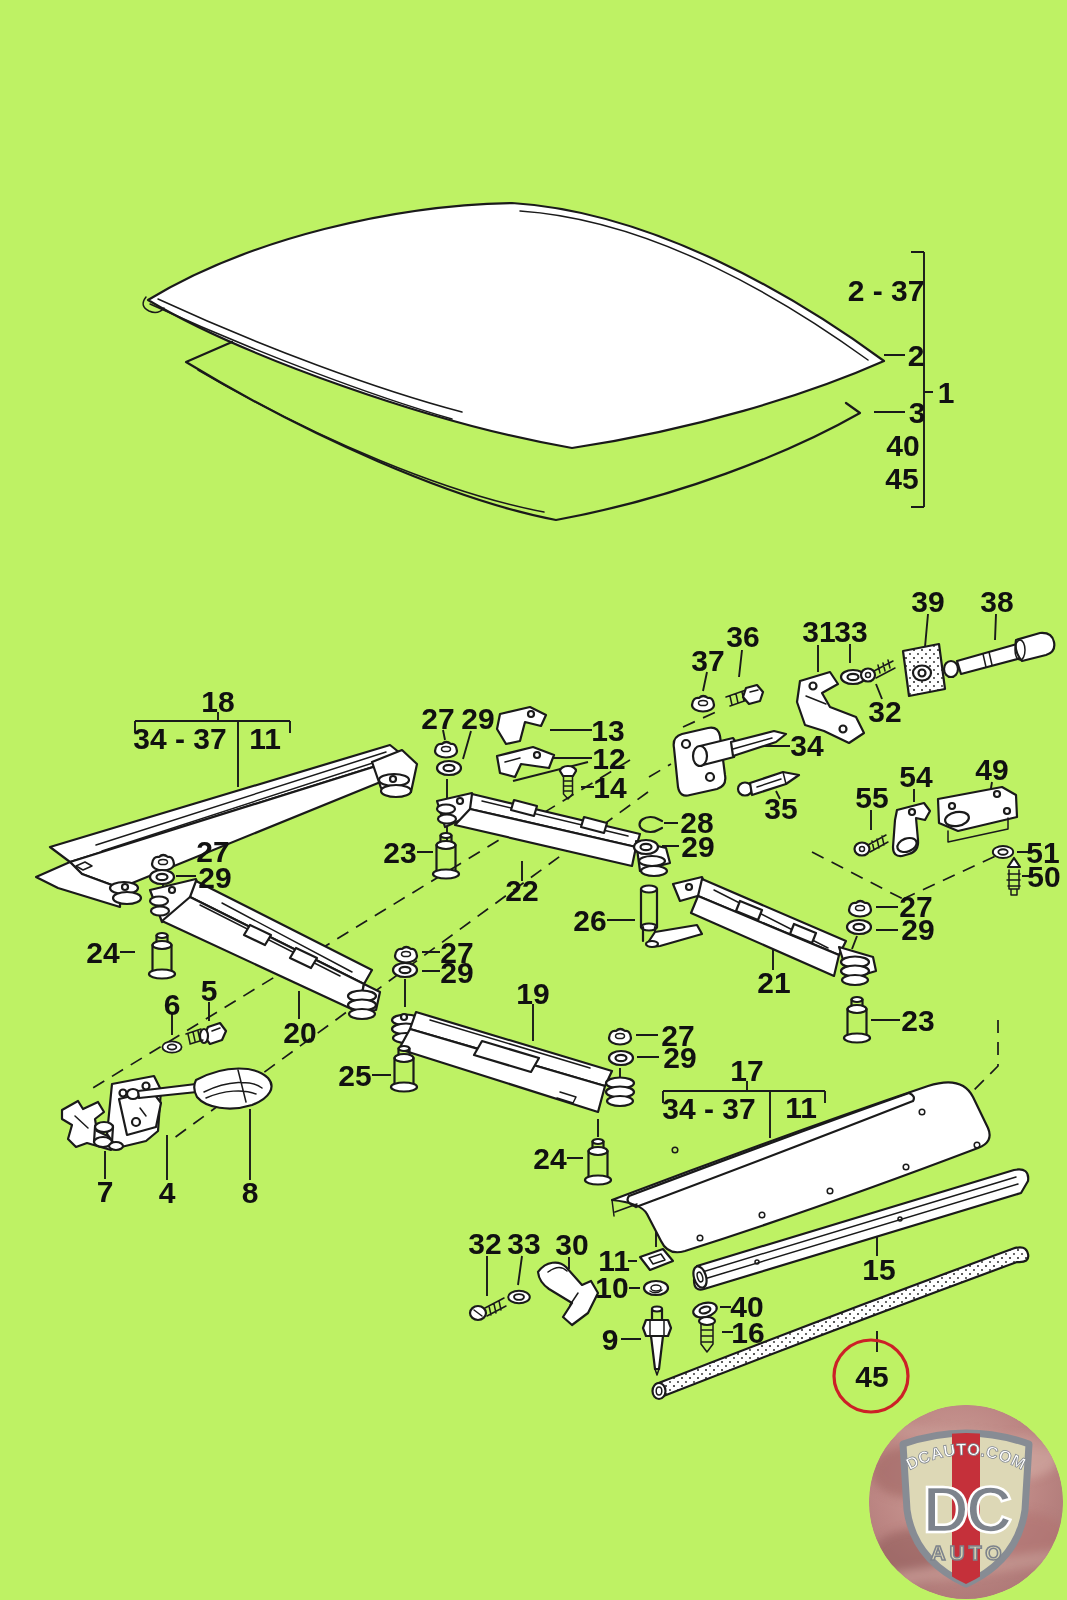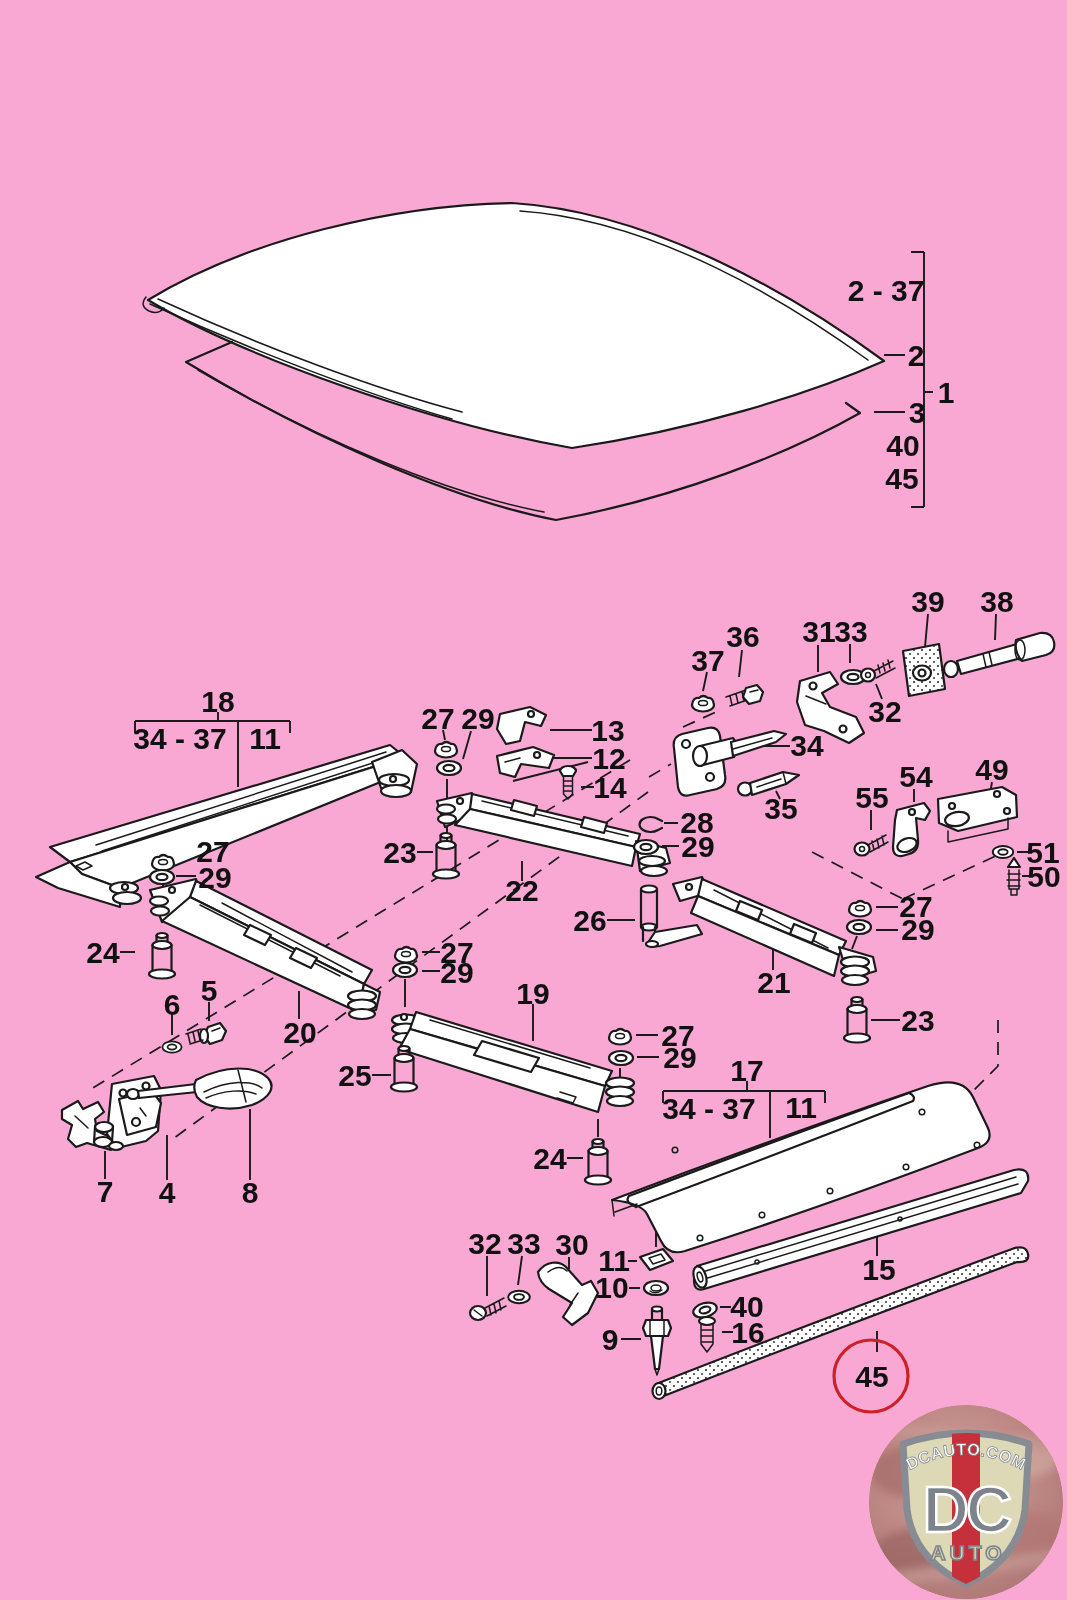--- a/index.html
+++ b/index.html
@@ -1,16 +1,16 @@
 <!DOCTYPE html>
 <html><head>
 <meta charset="utf-8">
 <style>
   html,body{margin:0;padding:0;background:#ffffff;}
-  .page{width:1067px;height:1600px;position:relative;background:#f9a8d4;overflow:hidden;}
+  .page{width:1067px;height:1600px;position:relative;background:#bef264;overflow:hidden;}
   svg{display:block}
   .p{fill:#fff;stroke:#1a1a1a;stroke-width:2.2;stroke-linejoin:round;stroke-linecap:round}
   .ln{fill:none;stroke:#1a1a1a;stroke-width:2.2;stroke-linejoin:round;stroke-linecap:round}
   .thin{stroke-width:1.5}
   .lead{fill:none;stroke:#1a1a1a;stroke-width:1.9}
   .dash{fill:none;stroke:#1a1a1a;stroke-width:1.7;stroke-dasharray:13 9}
   #callouts text{font:bold 30px "Liberation Sans",sans-serif;fill:#111;text-anchor:middle}
   .logo-site{font:bold 16.5px "Liberation Sans",sans-serif;letter-spacing:.5px}
   .logo-dc{font:bold 64px "Liberation Sans",sans-serif;letter-spacing:-3px}
   .logo-auto{font:bold 21px "Liberation Sans",sans-serif;letter-spacing:4px}

